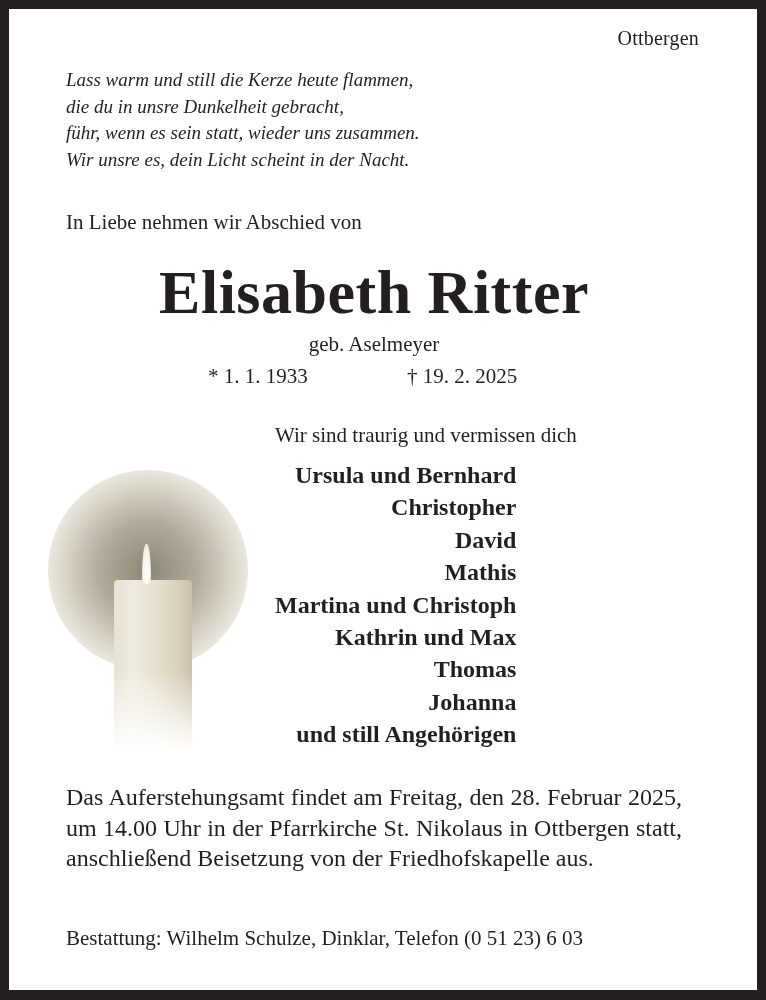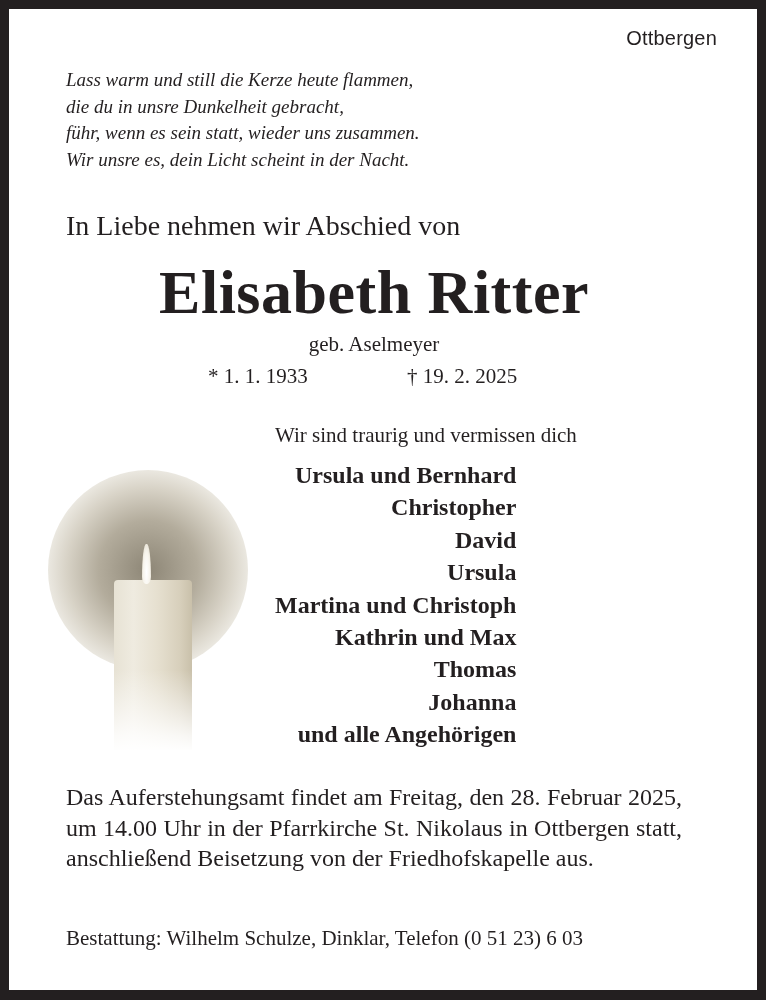--- a/index.html
+++ b/index.html
@@ -12,35 +12,35 @@
       color: #231f20;
     }
     .page {
       position: absolute;
       left: 9px; top: 9px;
       width: 748px; height: 981px;
       background: #ffffff;
     }
     .abs { position: absolute; white-space: nowrap; }
     .location {
-      right: 49px; top: 27px;
+      right: 67px; top: 27px;
       font-size: 20px;
-      font-family: Liberation Sans, sans-serif;
+      font-family: Liberation Serif, serif;
       letter-spacing: 0.2px;
     }
     .poem {
       left: 66px; top: 67px;
       font-size: 19px;
       font-style: italic;
       font-family: "Liberation Serif", serif;
       line-height: 26.5px;
     }
     .intro {
       left: 66px; top: 210px;
-      font-size: 28px;
+      font-size: 21px;
       font-family: "Liberation Serif", serif;
     }
     .name {
       left: 0; width: 766px; top: 257px;
       text-align: center;
       font-size: 62px;
       font-weight: bold;
       font-family: "Liberation Serif", serif;
       letter-spacing: 0.5px;
       margin-left: -9px;
@@ -148,23 +148,23 @@
   <div class="flame"></div>
   <div class="candle-fade"></div>
 </div>
 
 <div class="abs miss">Wir sind traurig und vermissen dich</div>
 
 <div class="abs mourners">
   <div>Ursula und Bernhard</div>
   <div>Christopher</div>
   <div>David</div>
-  <div>Ursula</div>
+  <div>Mathis</div>
   <div>Martina und Christoph</div>
   <div>Kathrin und Max</div>
   <div>Thomas</div>
   <div>Johanna</div>
-  <div>und alle Angehörigen</div>
+  <div>und still Angehörigen</div>
 </div>
 
 <div class="abs service">Das Auferstehungsamt findet am Freitag, den 28. Februar 2025, um 14.00 Uhr in der Pfarrkirche St. Nikolaus in Ottbergen statt, anschließend Beisetzung von der Friedhofskapelle aus.</div>
 
 <div class="abs undertaker">Bestattung: Wilhelm Schulze, Dinklar, Telefon (0 51 23) 6 03</div>
 
 </body></html>

